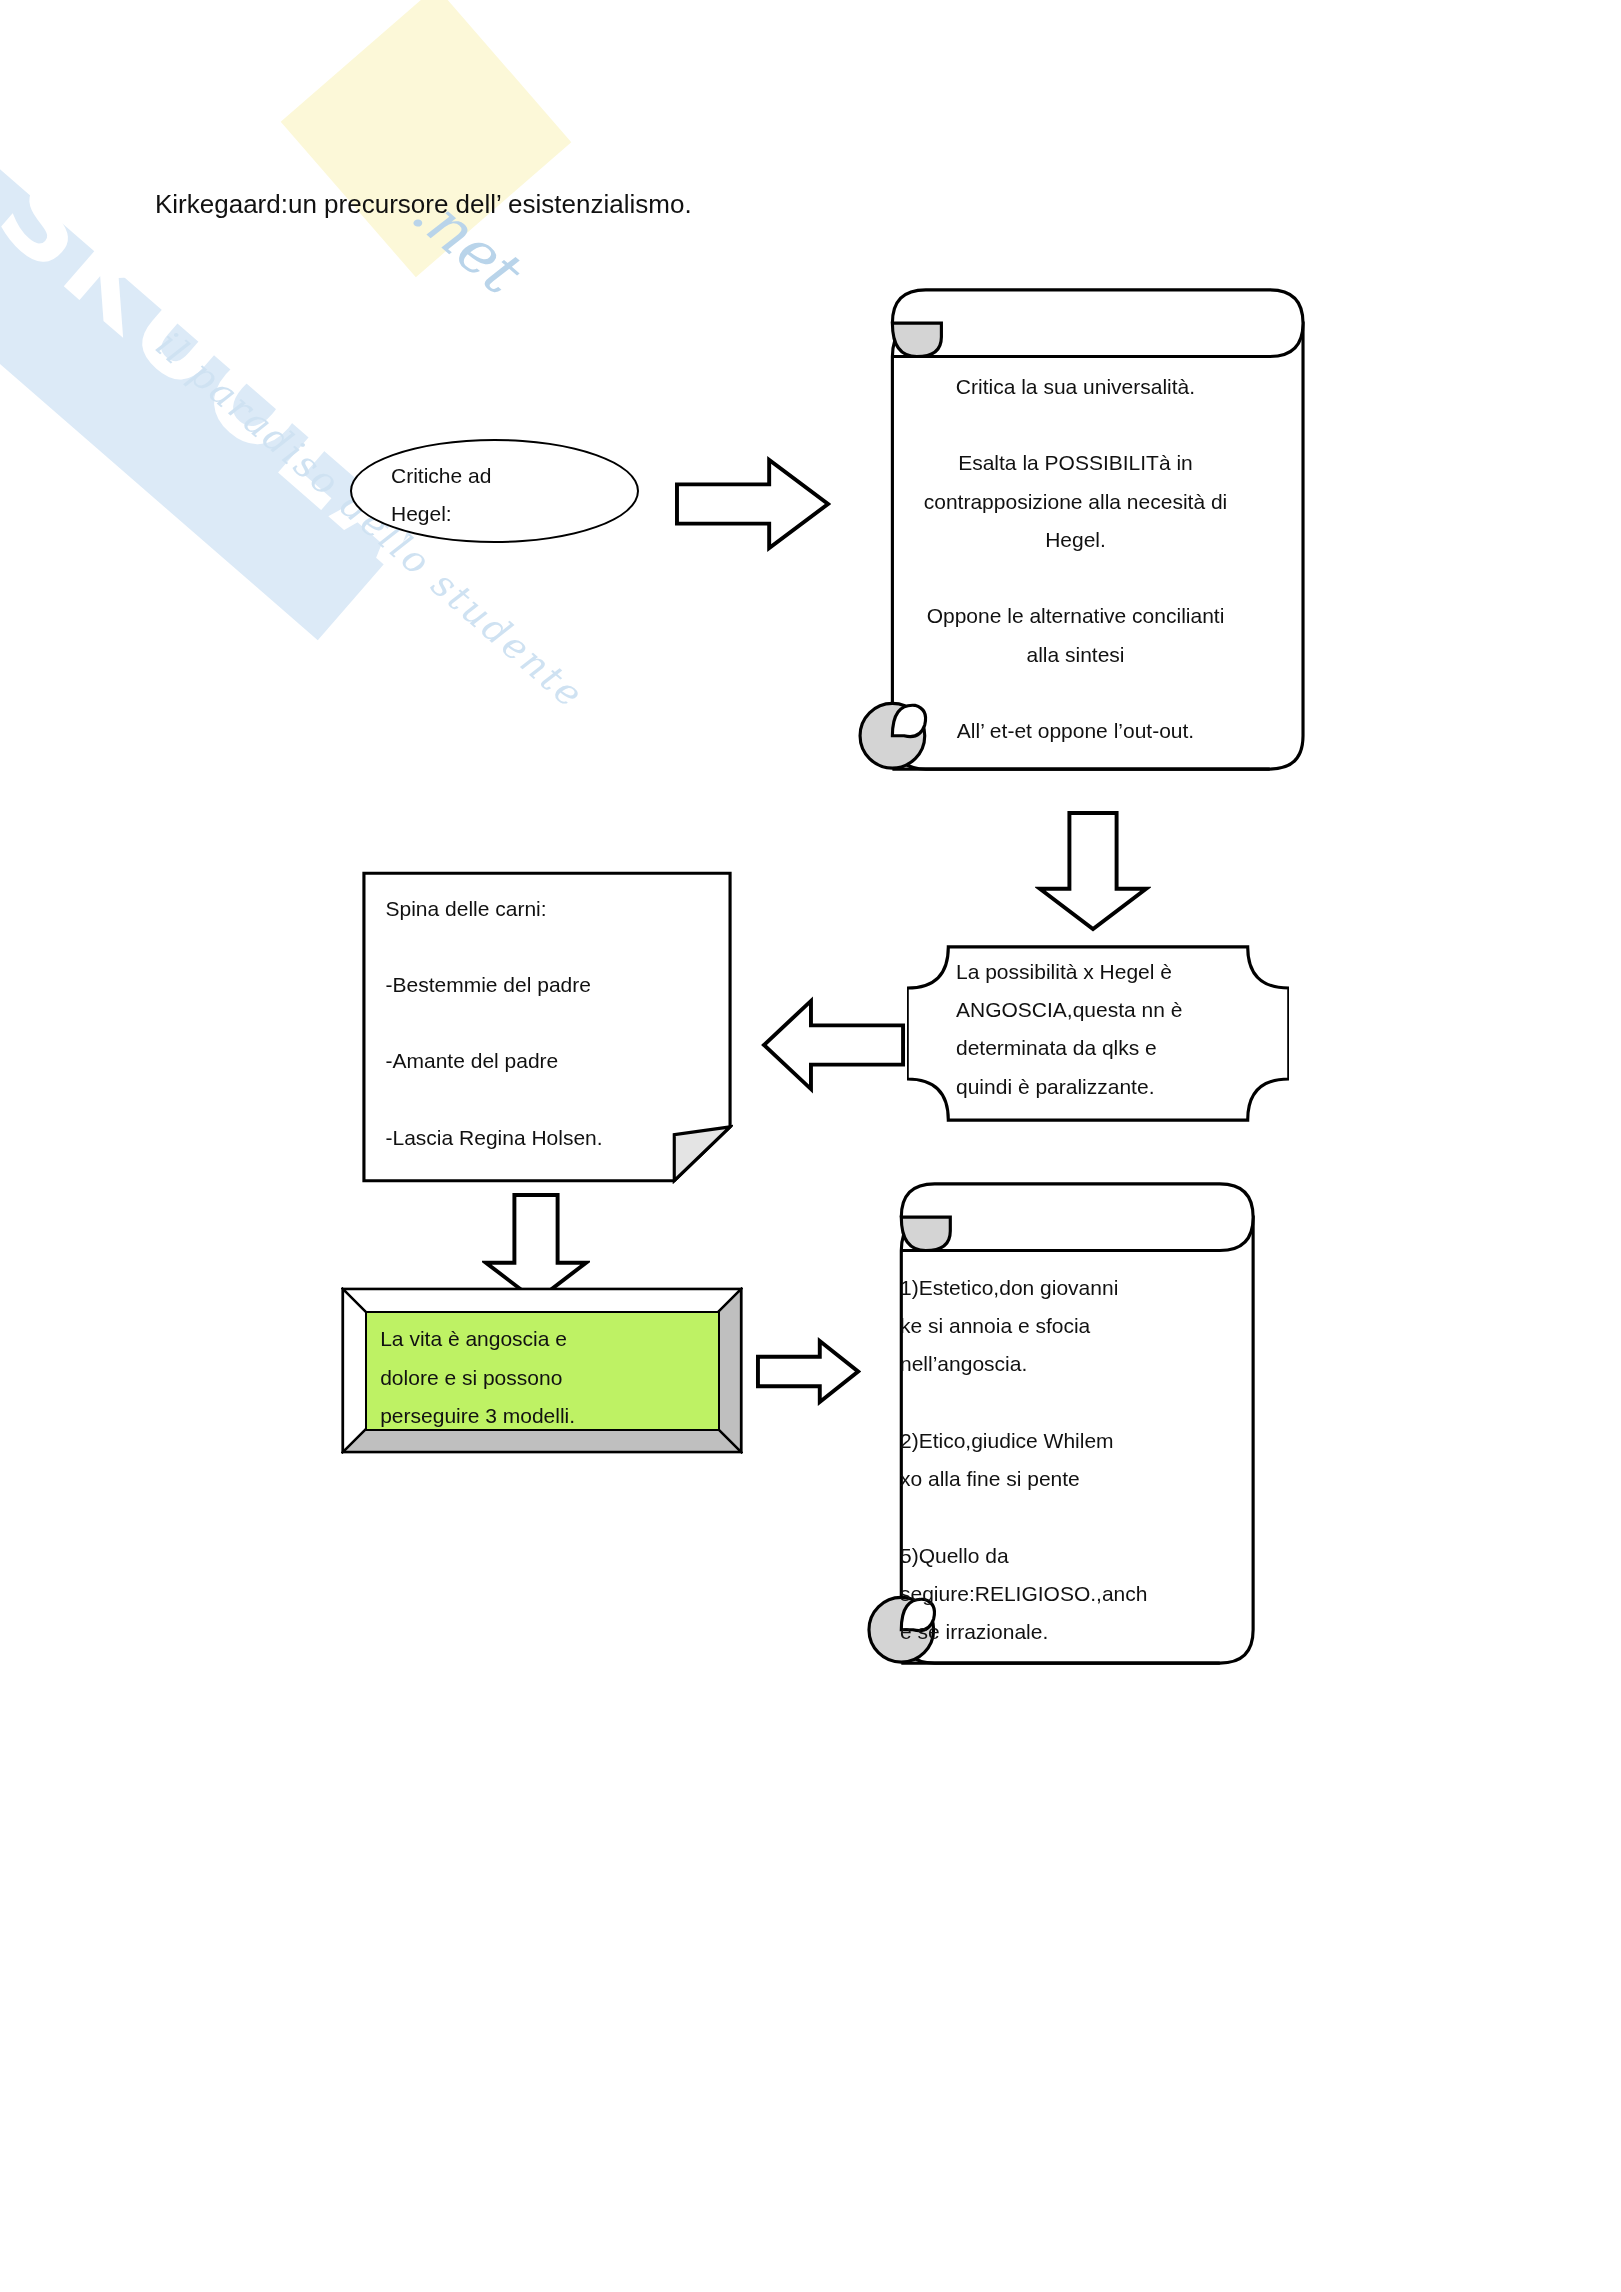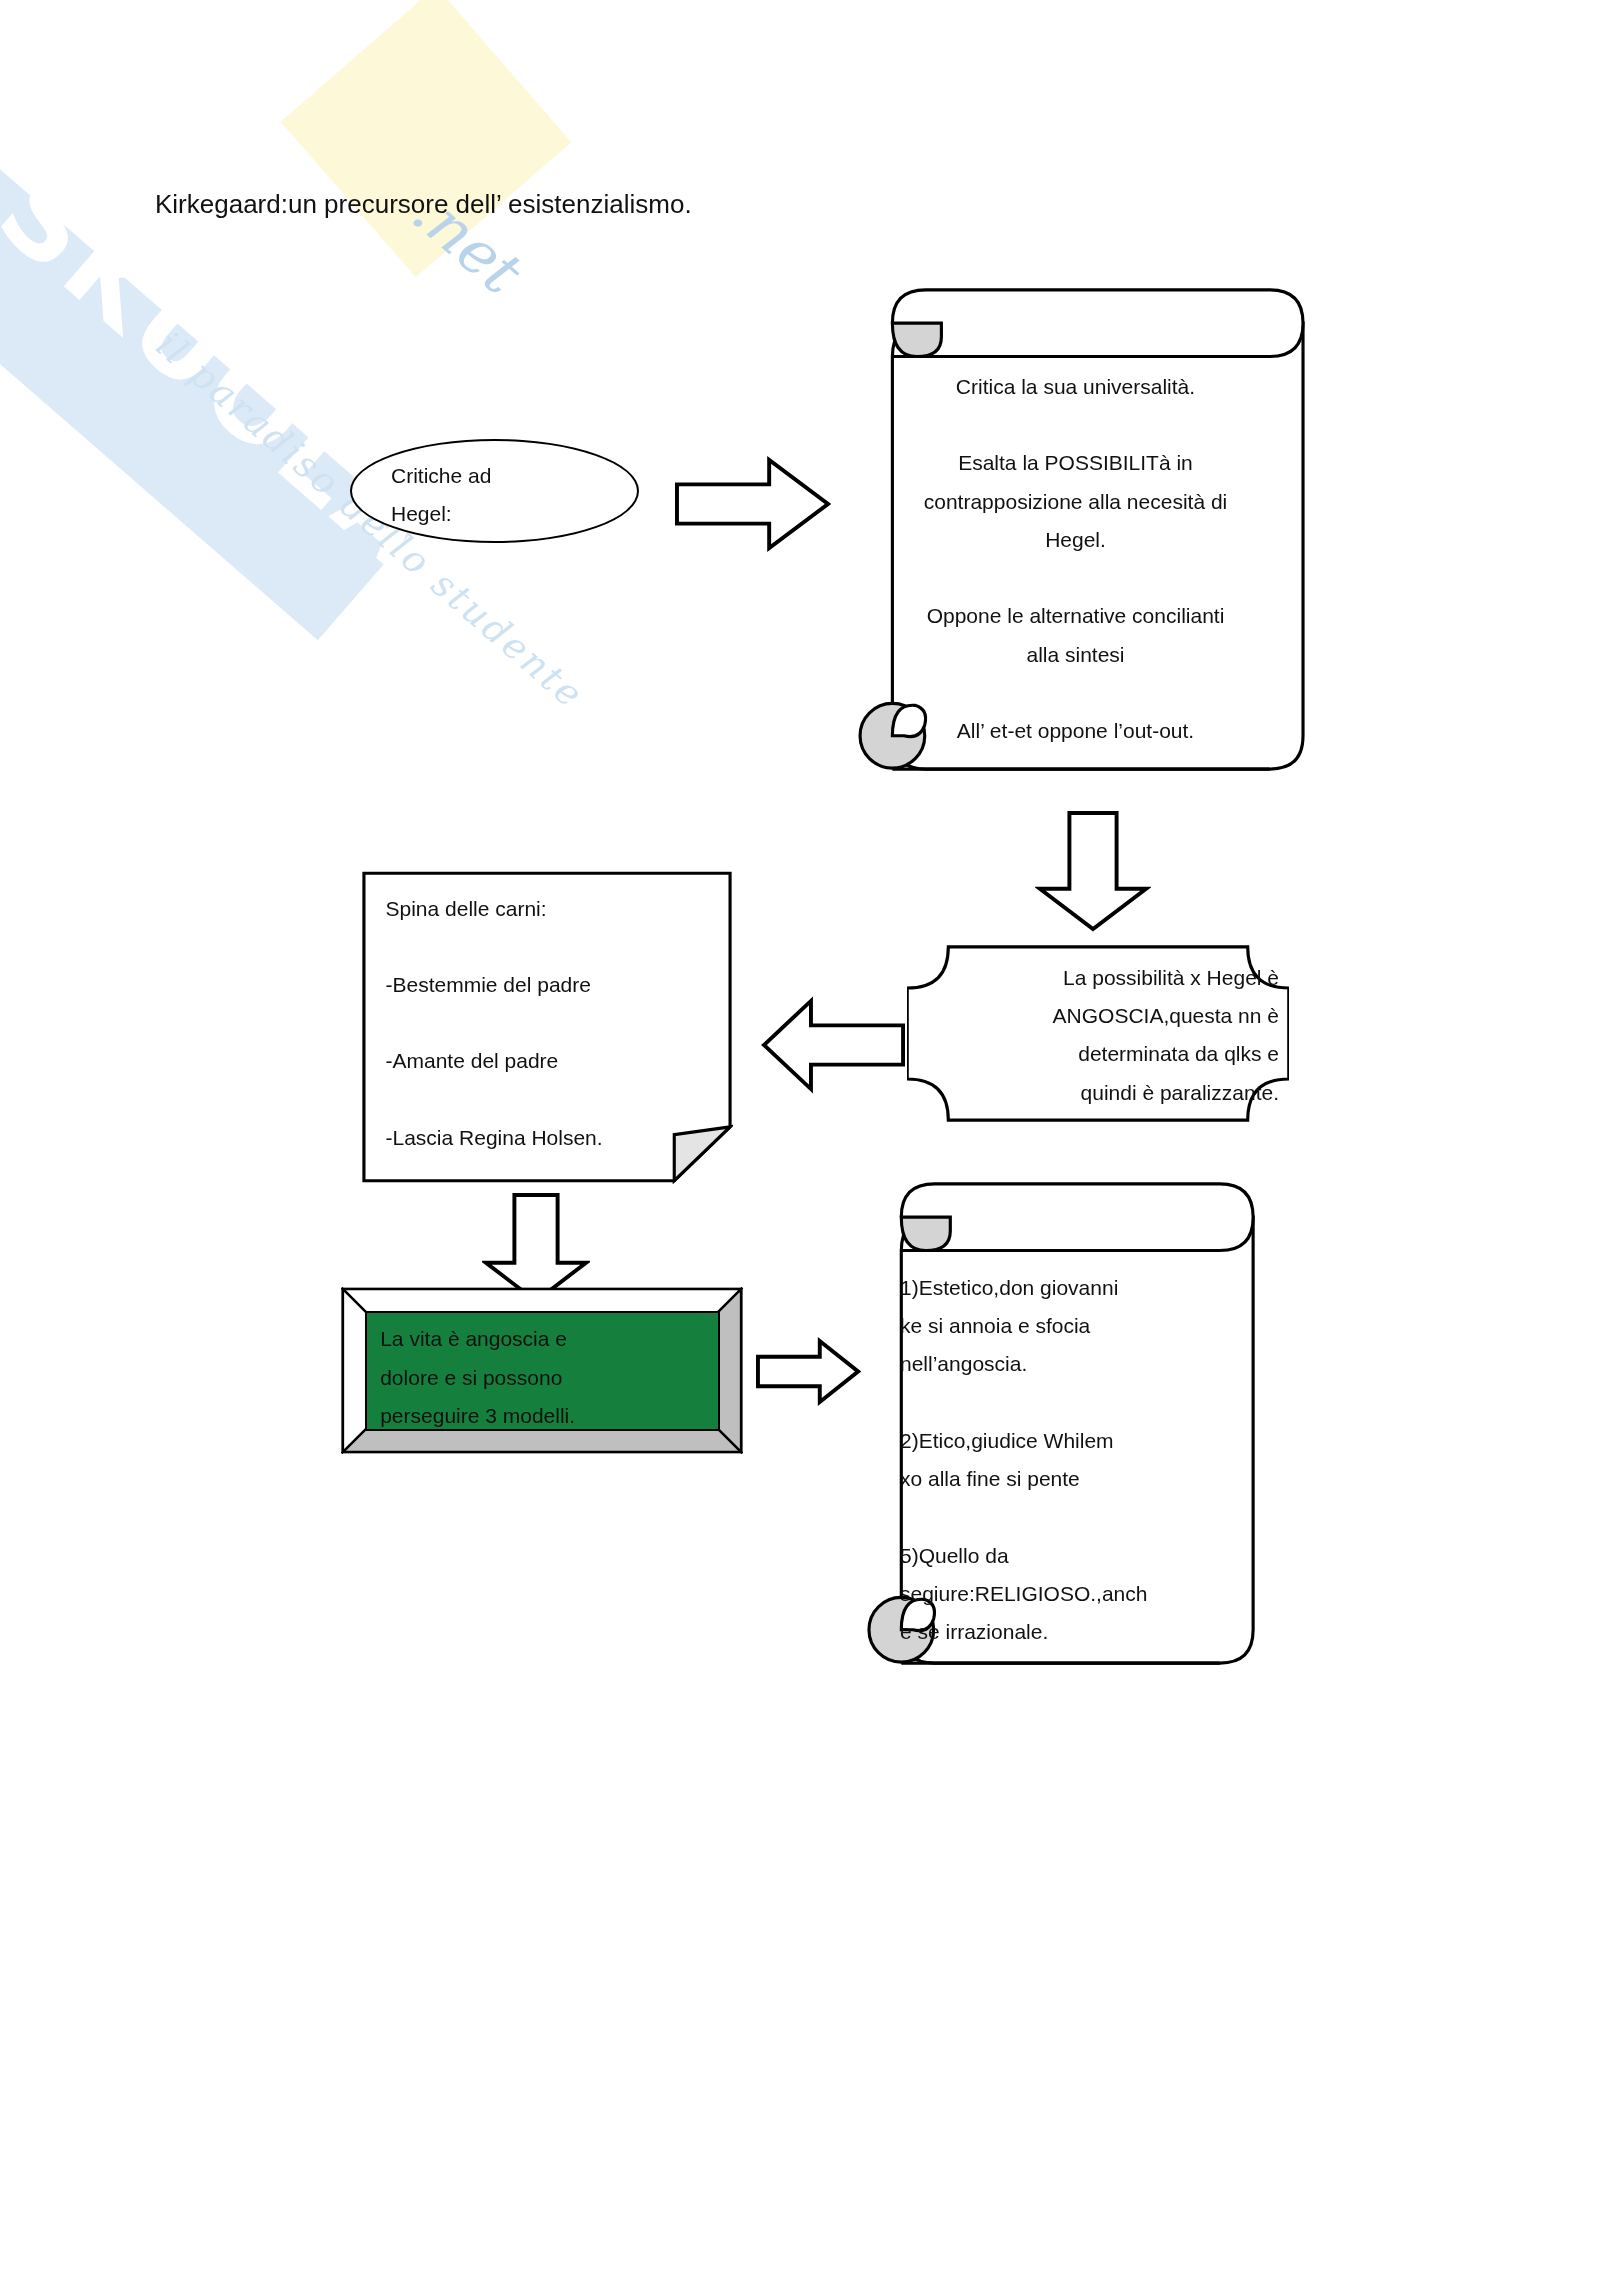--- a/index.html
+++ b/index.html
@@ -143,29 +143,29 @@
 
   #scroll-bottom { left: 867px; top: 1176px; width: 392px; height: 490px; }
   #scroll-bottom .scroll-text { left: 33px; top: 93px; width: 294px; }
 
   
   #folded-doc { left: 361px; top: 870px; width: 372px; height: 314px; }
   #folded-doc .doc-text { position: absolute; left: 24.5px; top: 19.6px; width: 333px; }
 
   
   #plaque { left: 907px; top: 943px; width: 382px; height: 181px; }
-  #plaque .plaque-text { position: absolute; left: 49px; top: 16px; width: 323px; text-align: right; }
+  #plaque .plaque-text { position: absolute; left: 49px; top: 10px; width: 323px; }
 
   
   #bevel-box { left: 341px; top: 1287px; width: 402px; height: 167px; }
   #bevel-box .bevel-inner {
     position: absolute;
     left: 23.5px; top: 23.5px; right: 23.5px; bottom: 23.5px;
     border: 2px solid #000;
-    background: #15803d;
+    background: #bef264;
     box-sizing: border-box;
     overflow: hidden;
     text-decoration: underline;
   }
   #bevel-box .bevel-text {
     position: absolute;
     left: 13.7px; top: 7.8px; width: 323px;
   }
 
   

